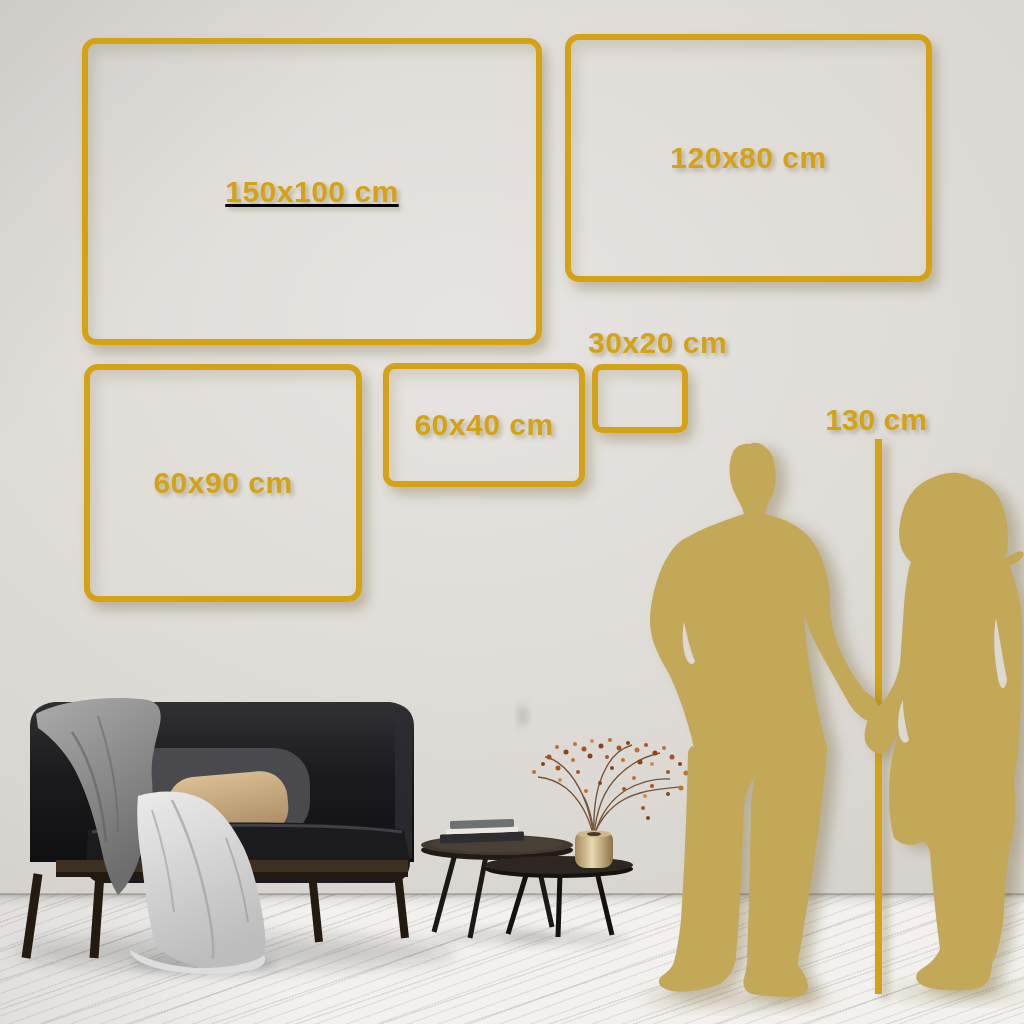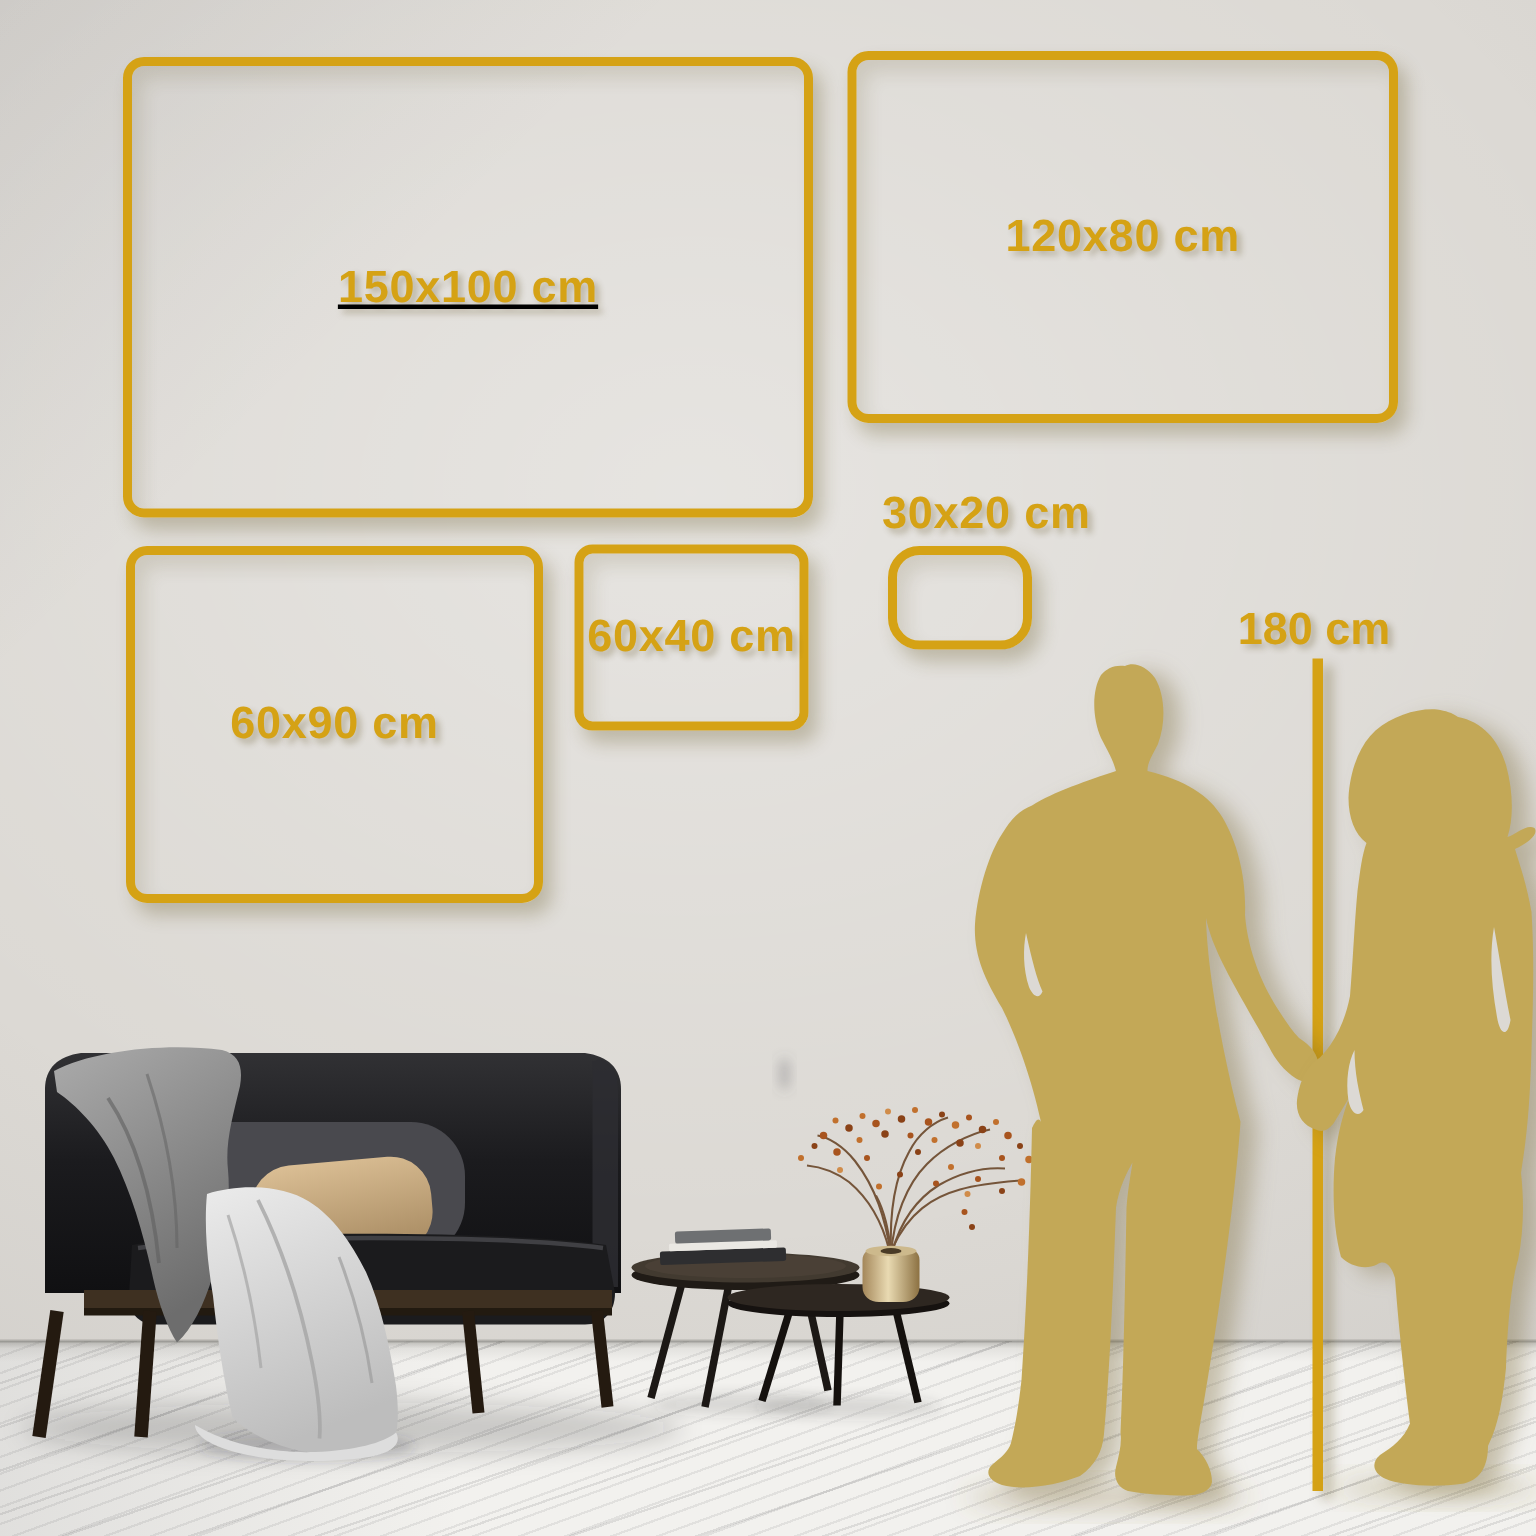--- a/index.html
+++ b/index.html
@@ -29,22 +29,22 @@
 
   
   .size-box{position:absolute;z-index:5;box-sizing:border-box;border:6px solid var(--accent-gold,#D5A215);
     border-radius:14px;display:flex;align-items:center;justify-content:center;
     box-shadow:6px 8px 12px rgba(95,78,25,0.28), inset 6px 8px 12px rgba(95,78,25,0.14);text-align:right;}
   .size-label{color:var(--accent-gold,#D5A215);font-weight:700;font-size:30px;letter-spacing:0.5px;
     white-space:nowrap;text-shadow:3px 3px 4px rgba(85,68,20,0.30);}
   #box-150x100{left:82px;top:38px;width:460px;height:307px;text-decoration:underline;}
   #box-120x80{left:565px;top:34px;width:367px;height:248px;}
   #box-60x90{left:84px;top:364px;width:278px;height:238px;}
-  #box-60x40{left:383px;top:363px;width:156px;height:124px;border-radius:12px;}
-  #box-30x20{left:592px;top:364px;width:96px;height:69px;border-radius:21px;}
+  #box-60x40{left:383px;top:363px;width:202px;height:124px;border-radius:12px;}
+  #box-30x20{left:592px;top:364px;width:96px;height:69px;border-radius:10px;}
   #box-30x20 .size-label{position:absolute;bottom:calc(100% + 10px);left:-10px;}
 
   
   #height-label{position:absolute;left:876px;top:403px;transform:translateX(-50%);z-index:5;
     color:var(--accent-gold,#D5A215);font-weight:700;font-size:30px;white-space:nowrap;
     text-shadow:3px 3px 4px rgba(85,68,20,0.30);}
   #height-line{position:absolute;left:875px;top:439px;width:7px;height:555px;z-index:4;
     background:var(--accent-gold,#D5A215);box-shadow:6px 5px 8px rgba(100,85,35,0.35);}
 </style>
 </head>
@@ -207,21 +207,21 @@
   <div class="size-box" id="box-60x90">
     <span class="size-label">60x90 cm</span>
   </div>
   <div class="size-box" id="box-60x40">
     <span class="size-label">60x40 cm</span>
   </div>
   <div class="size-box" id="box-30x20">
     <span class="size-label">30x20 cm</span>
   </div>
 
-  <div id="height-label">180 cm</div>
+  <div id="height-label">130 cm</div>
   <div id="height-line"></div>
 
   <svg id="silhouettes" width="1024" height="1024" viewBox="0 0 1024 1024">
     <ellipse cx="738" cy="998" rx="95" ry="9" fill="rgba(130,112,55,0.28)" filter="url(#b8)"></ellipse>
     <ellipse cx="958" cy="992" rx="68" ry="8" fill="rgba(130,112,55,0.26)" filter="url(#b8)"></ellipse>
     <path class="sil" d="
       M750,444
       C756,441 764,444 770,452 C776,462 778,480 772,496 C768,504 765,508 765,514
       C790,520 806,530 815,545 C825,562 831,585 830,610 C832,635 842,658 854,676
       C858,682 862,688 866,692 C874,697 879,703 879,711 C879,719 872,724 864,719

